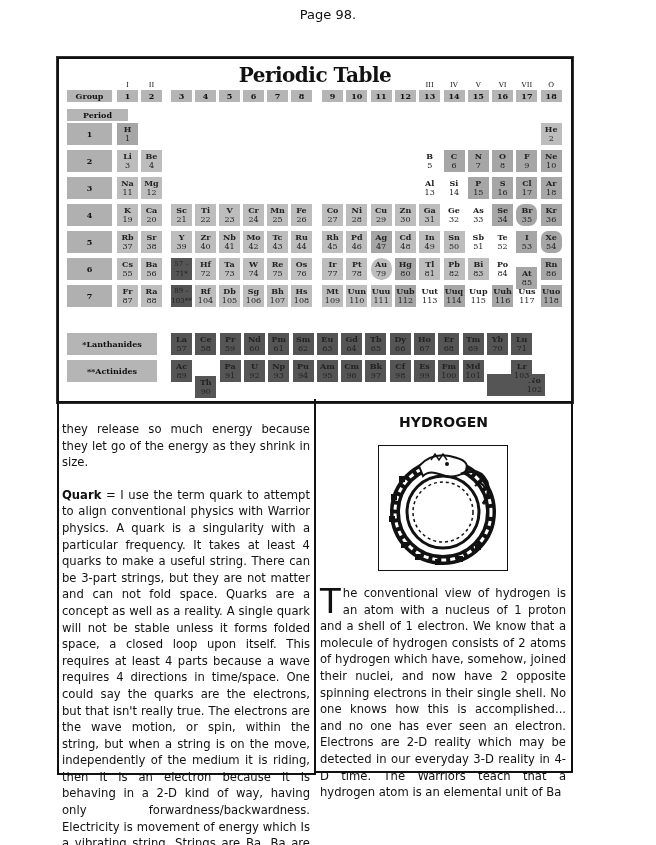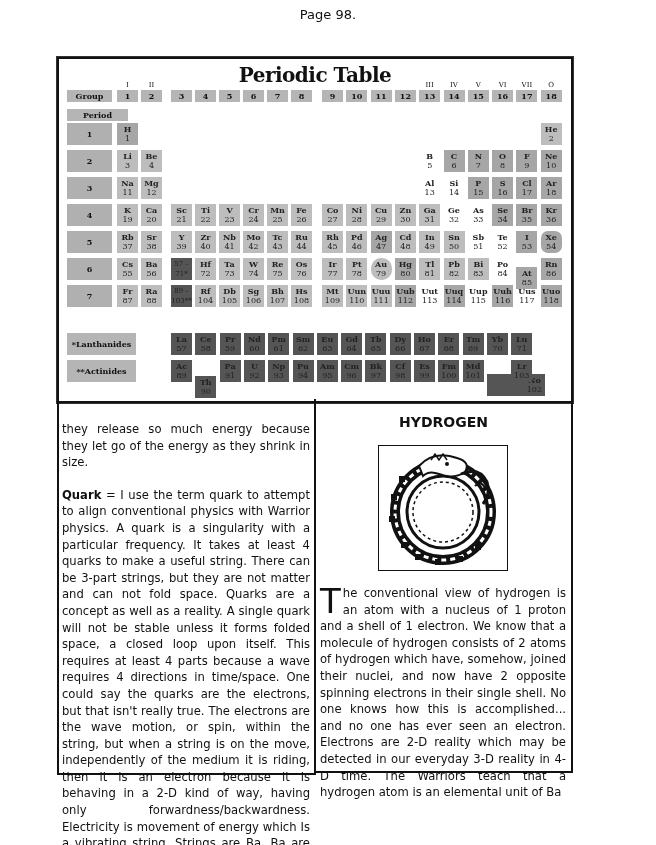--- a/index.html
+++ b/index.html
@@ -10,21 +10,21 @@
   .cell{position:absolute;width:21px;height:22px;font-family:"DejaVu Serif",serif;font-size:8px;line-height:10px;text-align:center;color:#222;}
   .cell .sym{display:block;font-weight:bold;padding-top:1px;}
   .cell .num{display:block;}
   .c-l{background:#bdbdbd;}
   .c-m{background:#a6a6a6;}
   .c-xd{background:#555;color:#222;}
   .c-w{background:transparent;}
   .hdr{position:absolute;height:12px;font-family:"DejaVu Serif",serif;font-weight:bold;font-size:8px;line-height:12px;text-align:center;background:#b5b5b5;}
   .roman{position:absolute;font-family:"DejaVu Serif",serif;font-size:7px;text-align:center;width:21px;}
   .per{position:absolute;width:45px;height:22px;background:#b0b0b0;font-family:"DejaVu Serif",serif;font-weight:bold;font-size:8px;line-height:22px;text-align:center;}
-  .lab{position:absolute;width:69px;height:22px;background:#b5b5b5;font-family:"DejaVu Serif",serif;font-weight:bold;font-size:8px;line-height:22px;text-align:center;}
+  .lab{position:absolute;width:90px;height:22px;background:#b5b5b5;font-family:"DejaVu Serif",serif;font-weight:bold;font-size:8px;line-height:22px;text-align:center;}
   .textbox{position:absolute;left:57px;top:399px;width:255px;height:374px;border:2px solid #111;border-top:none;}
   .textbox2{position:absolute;left:314px;top:399px;width:255px;height:372px;border:2px solid #111;border-top:none;border-left:2px solid #111;}
   .col-text{position:absolute;font-size:11.6px;line-height:16.6px;text-align:justify;}
   .col-text p{margin:0;}
   .h-title{position:absolute;left:0;width:100%;top:15px;text-align:center;font-weight:bold;font-size:14px;}
   .img-box{position:absolute;left:62px;top:46px;width:128px;height:124px;border:1px solid #111;}
   .dropcap{float:left;font-size:34px;line-height:28px;margin:2px 2px 0 0;font-family:"DejaVu Sans",sans-serif;}
 </style>
 </head>
 <body>
@@ -198,21 +198,21 @@
         <span class="num">32</span>
       </div>
       <div class="cell c-w" style="left: 408.8px; top: 145px;">
         <span class="sym">As</span>
         <span class="num">33</span>
       </div>
       <div class="cell c-m" style="left: 433.1px; top: 145px;">
         <span class="sym">Se</span>
         <span class="num">34</span>
       </div>
-      <div class="cell c-m" style="left: 457.4px; top: 145px;">
+      <div class="cell c-m" style="left: 457.4px; top: 145px; border-radius: 8px;">
         <span class="sym">Br</span>
         <span class="num">35</span>
       </div>
       <div class="cell c-m" style="left: 481.7px; top: 145px;">
         <span class="sym">Kr</span>
         <span class="num">36</span>
       </div>
       <div class="cell c-l" style="left: 58px; top: 172px;">
         <span class="sym">Rb</span>
         <span class="num">37</span>

